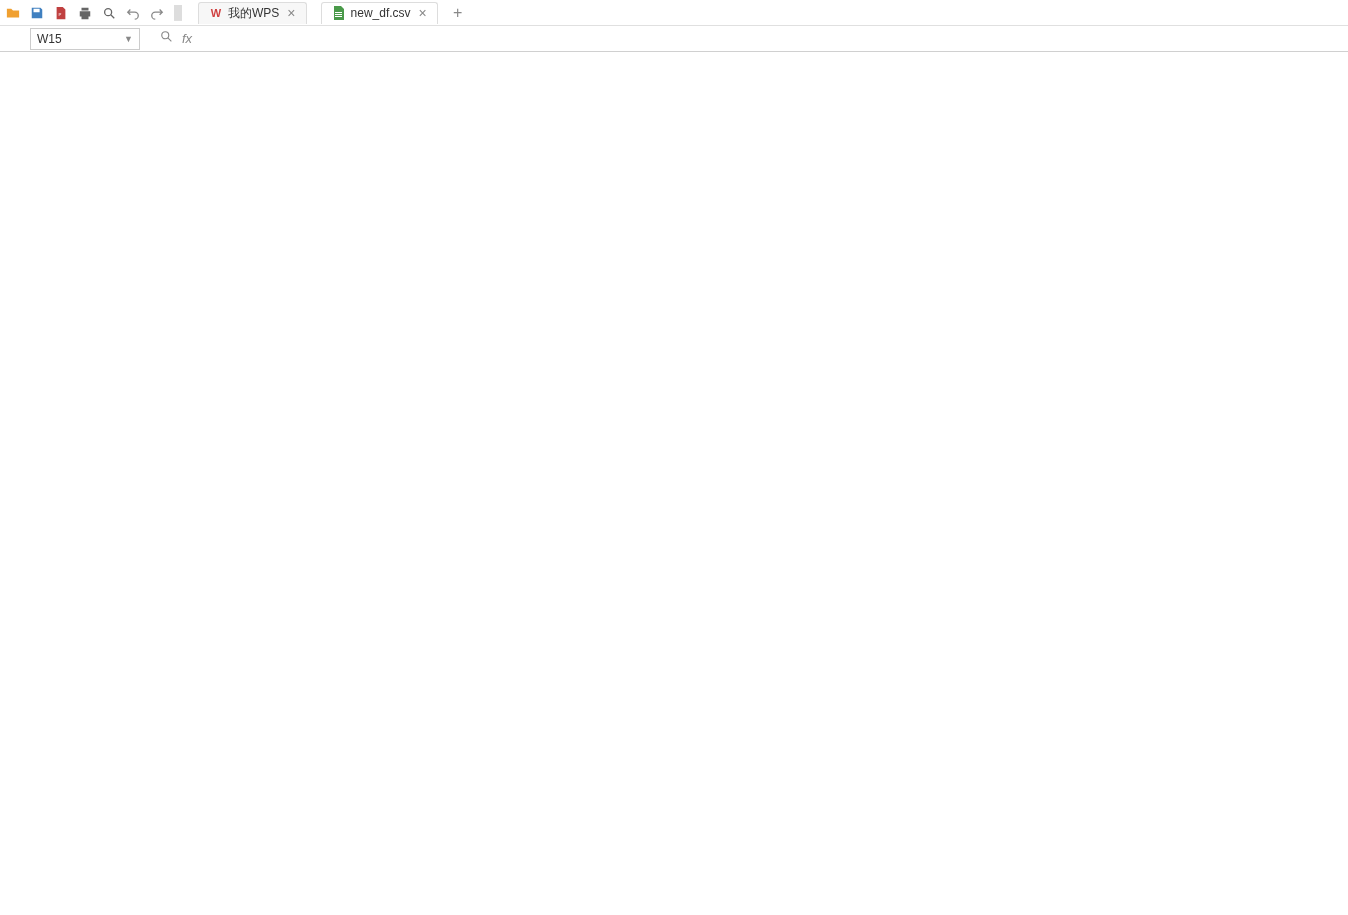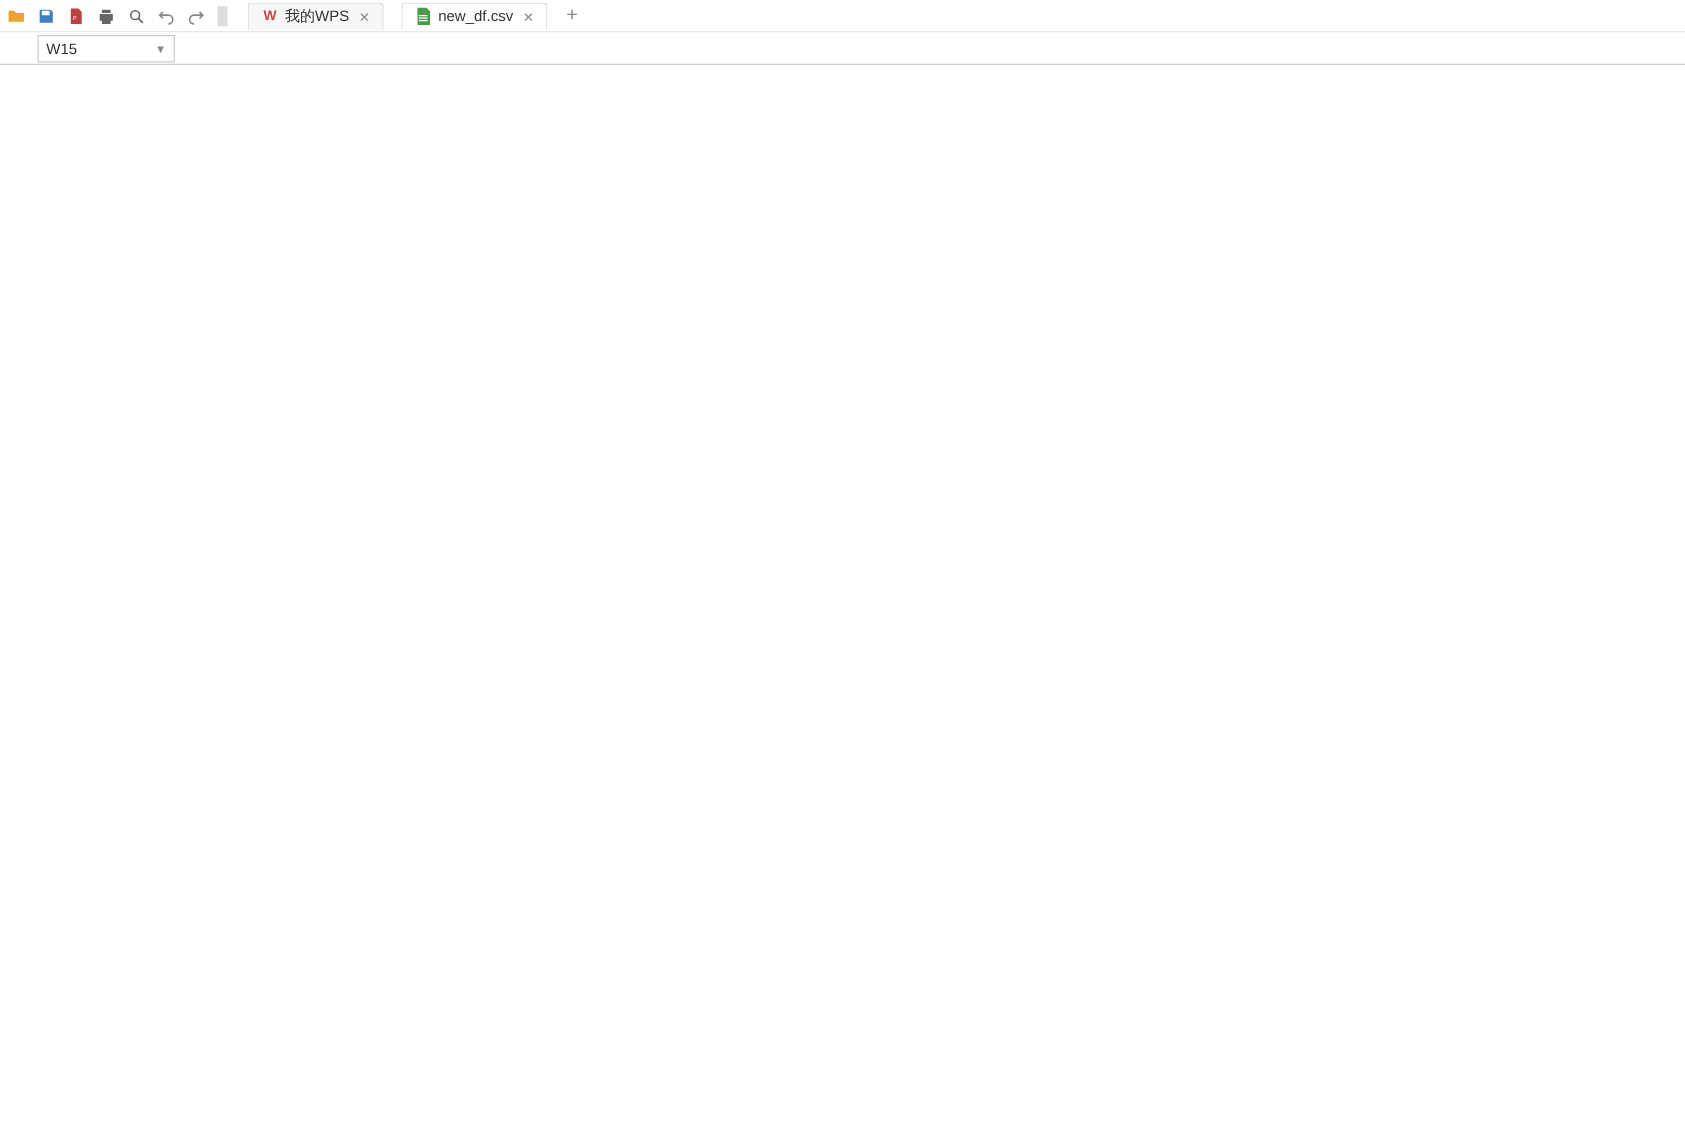--- a/index.html
+++ b/index.html
@@ -107,20 +107,28 @@
     <span>new_df.csv</span>
     <span class="close">×</span>
   </div>
   <div class="add-tab">+</div>
 </div>
 
 <div class="formula-bar">
   <div class="namebox">
     <span>W15</span>
     <span class="dd">▼</span>
+  </div>
+  <div class="fx-area">
+    <span class="fx-icon"><svg width="14" height="14" viewBox="0 0 16 16">
+          <circle cx="6" cy="6" r="4" fill="none" stroke="#888" stroke-width="1.3"></circle>
+          <path stroke="#888" stroke-width="1.3" d="M9 9l4 4"></path>
+        </svg></span>
+    <span class="fx-label">fx</span>
+    <span style="min-width:400px;"></span>
   </div>
 </div>
 
 <div class="grid-wrap">
   <div class="corner"></div>
   <div class="col-headers" id="col-headers">
       <div class="col-header" style="width: 64px;">A</div>
       <div class="col-header" style="width: 64px;">B</div>
       <div class="col-header" style="width: 64px;">C</div>
       <div class="col-header" style="width: 64px;">D</div>

